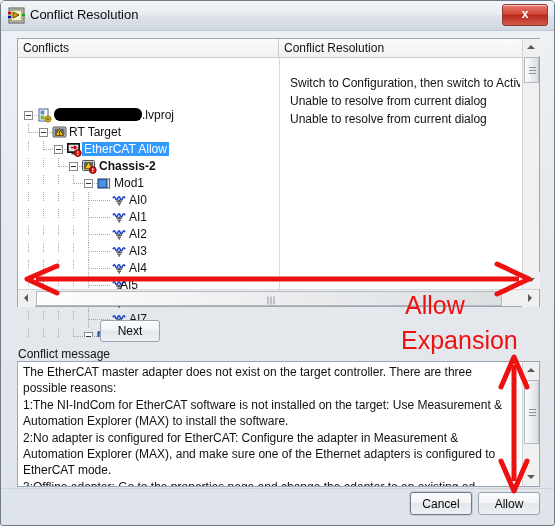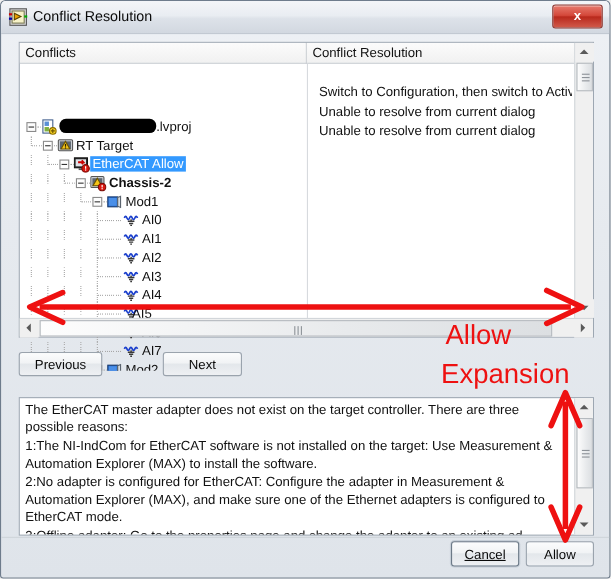--- a/index.html
+++ b/index.html
@@ -129,21 +129,21 @@
   .grip i{display:block;height:1px;background:#8d9298;margin-bottom:2px;}
 
   
   .btn{
     position:absolute;box-sizing:border-box;
     border:1px solid #9aa3ad;border-radius:3px;
     background:linear-gradient(to bottom,#fbfcfd 0%,#f1f3f5 45%,#e3e7eb 50%,#eef0f3 100%);
     font-size:12px;color:#0a0a0a;text-align:center;cursor:pointer;
   }
   .btn.disabled{color:#a0a0a0;background:linear-gradient(to bottom,#f6f6f6,#ededed);border-color:#c4c8cc;cursor:default;}
-  .btn.default{border-color:#6d7a88;box-shadow:0 0 0 1px rgba(120,140,160,.25);text-decoration:underline;}
+  .btn.default{border-color:#6d7a88;box-shadow:0 0 0 1px rgba(120,140,160,.25);}
 
   
   #msg-label{position:absolute;left:17px;top:346px;font-size:12px;color:#111;}
   #msg-box{
     position:absolute;left:16px;top:360px;width:523px;height:126px;
     box-sizing:border-box;background:#ffffff;border:1px solid #9da7b2;
     overflow:hidden;
   }
   #msg-text{
     position:absolute;left:5px;top:2px;width:492px;
@@ -426,23 +426,23 @@
             <i></i>
             <i></i>
         </span>
       </div>
       <div class="sb-btn" style="right:0;top:0;">
         <span class="arr arr-right"></span>
       </div>
     </div>
   </div>
 
-  <div class="btn" style="left:16px;top:319px;width:76px;height:22px;line-height:21px;">Previous</div>
-  <div class="btn" style="left:99px;top:319px;width:72px;height:22px;line-height:21px;margin-left:48px;">Next</div>
-
+  <div class="btn" style="left:99px;top:319px;width:60px;height:22px;line-height:21px;">Next</div>
+
+  <div id="msg-label">Conflict message</div>
   <div id="msg-box">
     <div id="msg-text" style="white-space: pre-wrap;">The EtherCAT master adapter does not exist on the target controller. There are three possible reasons:
 1:The NI-IndCom for EtherCAT software is not installed on the target: Use Measurement &amp; Automation Explorer (MAX) to install the software.
 2:No adapter is configured for EtherCAT: Configure the adapter in Measurement &amp; Automation Explorer (MAX), and make sure one of the Ethernet adapters is configured to EtherCAT mode.
 3:Offline adapter: Go to the properties page and change the adapter to an existing ad</div>
     <div id="msg-vscroll">
       <div class="sb-btn" style="left:0;top:0;">
         <span class="arr arr-up"></span>
       </div>
       <div class="sb-thumb v" style="left:1px;top:18px;width:15px;height:64px;">

